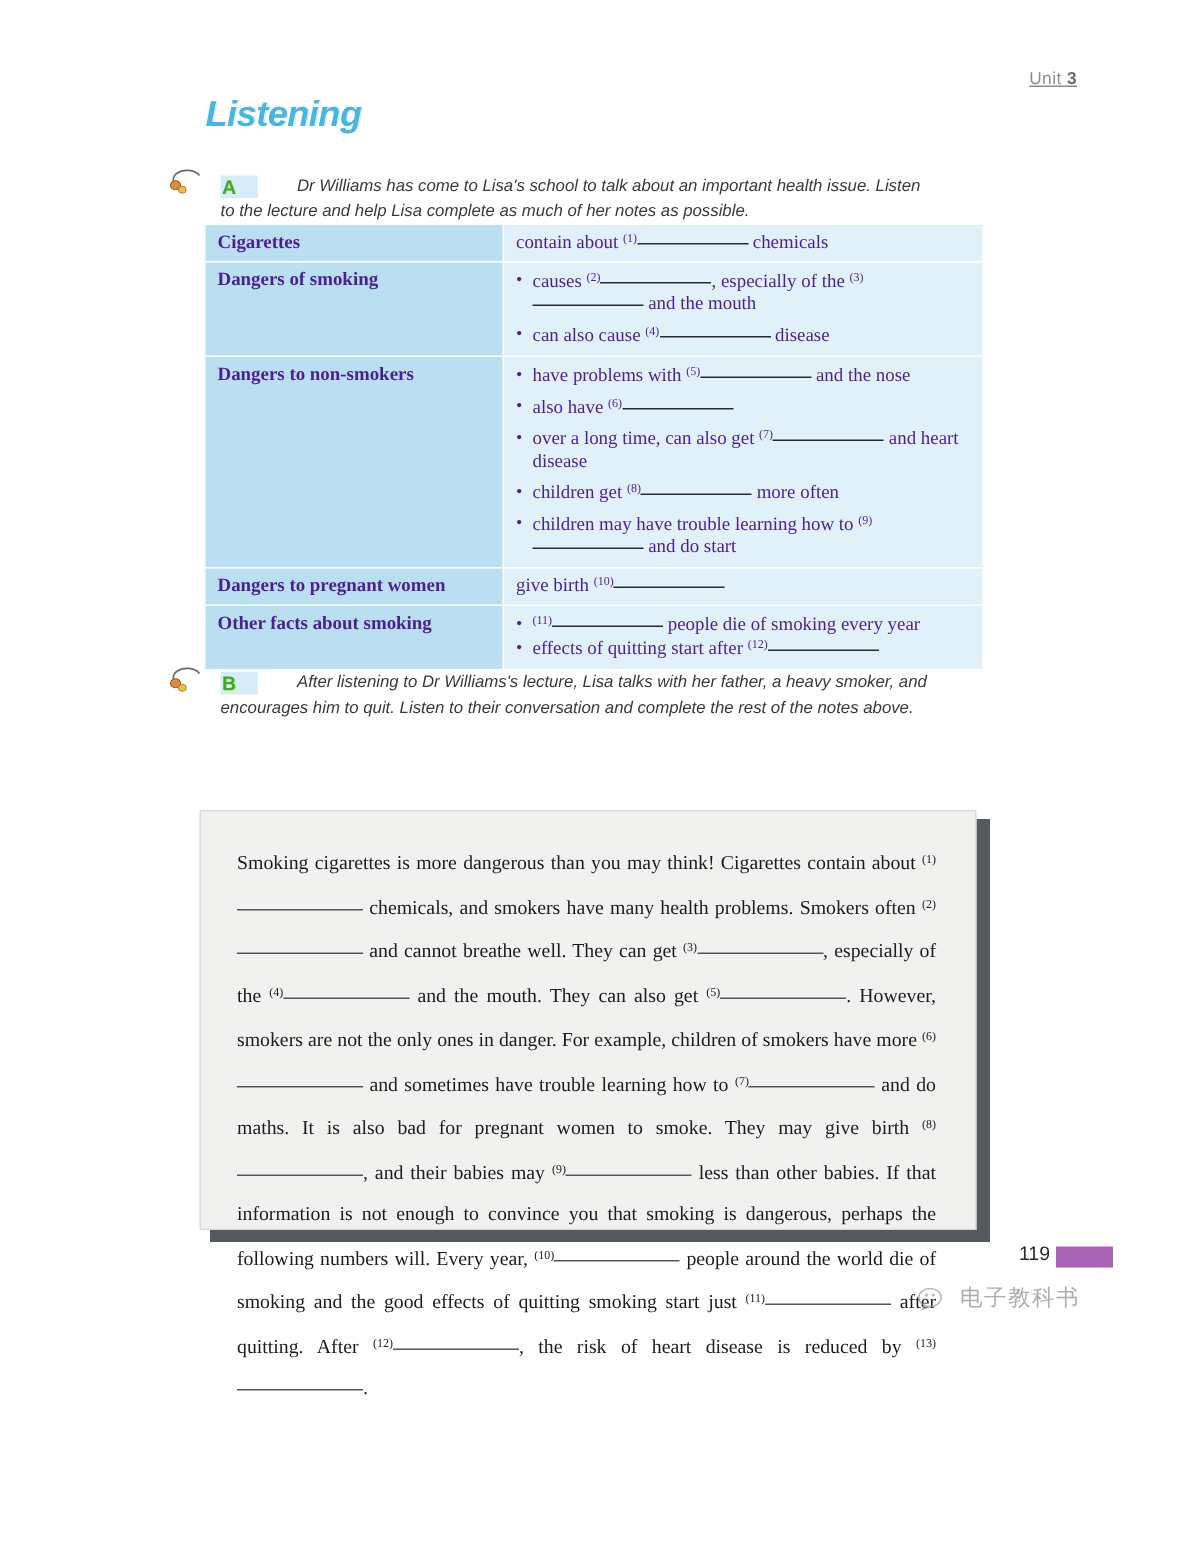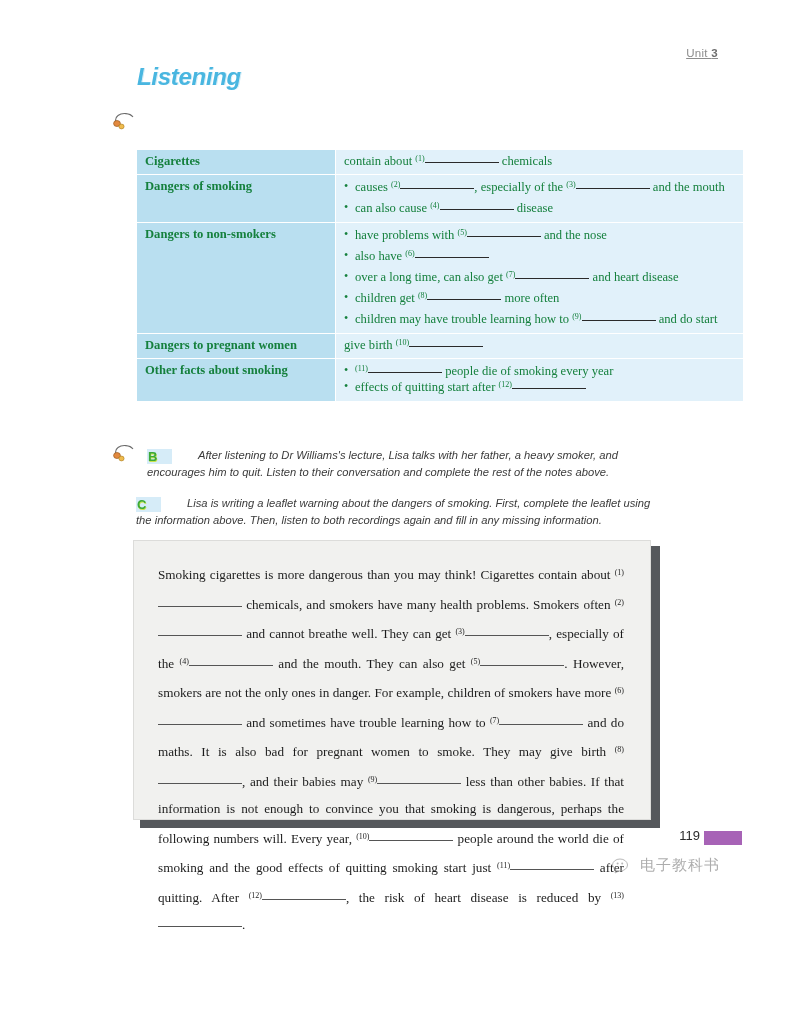--- a/index.html
+++ b/index.html
@@ -74,25 +74,25 @@
     position: absolute;
     width: 26px;
     height: 20px;
   }
 
   
   .notes-table {
     position: absolute;
     left: 137px;
     top: 150px;
-    width: 606px;
+    width: 518px;
     border-collapse: collapse;
     font-family: "Liberation Serif", serif;
     font-size: 12.6px;
-    color: #15803d;
+    color: #4c1d95;
   }
   .notes-table td {
     vertical-align: top;
     padding: 4px 8px 5px 8px;
     border-bottom: 1.5px solid #ffffff;
   }
   .notes-table td.k {
     width: 182px;
     background: #b9dff0;
     font-weight: bold;
@@ -192,20 +192,23 @@
     <span>Unit </span><b>3</b>
   </div>
 
   <div class="section-title">Listening</div>
 
   <svg class="headphone" style="left:113px; top:110px;" viewBox="0 0 26 20">
     <path d="M5 13 C2 13 1.5 8 5 5.5 C9 2.5 17 3 20 7" fill="none" stroke="#6b6b6b" stroke-width="1.1"></path>
     <ellipse cx="4" cy="13.5" rx="3.4" ry="3" fill="#e2893f" stroke="#9a5a1e" stroke-width="0.7"></ellipse>
     <ellipse cx="8.5" cy="16.5" rx="2.6" ry="2.4" fill="#efbb4d" stroke="#a8791c" stroke-width="0.6"></ellipse>
   </svg>
+  <div class="ex-head" style="left:147px; top:116px; width:468px;">
+    <span class="badge"><i>A</i></span><span>Dr Williams has come to Lisa's school to talk about an important health issue. Listen to the lecture and help Lisa complete as much of her notes as possible.</span>
+  </div>
 
   <table class="notes-table">
     <tbody>
       <tr>
         <td class="k">Cigarettes</td>
         <td class="v">
           <div><span>contain about </span><sup>(1)</sup><span class="blank b-md"></span><span> chemicals</span></div>
         </td>
       </tr>
 
@@ -247,23 +250,20 @@
 
   <svg class="headphone" style="left:113px; top:442px;" viewBox="0 0 26 20">
     <path d="M5 13 C2 13 1.5 8 5 5.5 C9 2.5 17 3 20 7" fill="none" stroke="#6b6b6b" stroke-width="1.1"></path>
     <ellipse cx="4" cy="13.5" rx="3.4" ry="3" fill="#e2893f" stroke="#9a5a1e" stroke-width="0.7"></ellipse>
     <ellipse cx="8.5" cy="16.5" rx="2.6" ry="2.4" fill="#efbb4d" stroke="#a8791c" stroke-width="0.6"></ellipse>
   </svg>
   <div class="ex-head" style="left:147px; top:447px; width:492px;">
     <span class="badge"><i>B</i></span><span>After listening to Dr Williams's lecture, Lisa talks with her father, a heavy smoker, and encourages him to quit. Listen to their conversation and complete the rest of the notes above.</span>
   </div>
 
-  <div class="ex-head" style="left:136px; top:495px; width:520px;">
-    <span class="badge"><i>C</i></span><span>Lisa is writing a leaflet warning about the dangers of smoking. First, complete the leaflet using the information above. Then, listen to both recordings again and fill in any missing information.</span>
-  </div>
 
   <div class="leaflet-wrap">
     <div class="leaflet-shadow"></div>
     <div class="leaflet">
       <p id="leaflet-text"><span>Smoking cigarettes is more dangerous than you may think! Cigarettes contain about </span><sup>(1)</sup><span class="blank b-lf"></span><span> chemicals, and smokers have many health problems. Smokers often </span><sup>(2)</sup><span class="blank b-lf"></span><span> and cannot breathe well. They can get </span><sup>(3)</sup><span class="blank b-lf"></span><span>, especially of the </span><sup>(4)</sup><span class="blank b-lf"></span><span> and the mouth. They can also get </span><sup>(5)</sup><span class="blank b-lf"></span><span>. However, smokers are not the only ones in danger. For example, children of smokers have more </span><sup>(6)</sup><span class="blank b-lf"></span><span> and sometimes have trouble learning how to </span><sup>(7)</sup><span class="blank b-lf"></span><span> and do maths. It is also bad for pregnant women to smoke. They may give birth </span><sup>(8)</sup><span class="blank b-lf"></span><span>, and their babies may </span><sup>(9)</sup><span class="blank b-lf"></span><span> less than other babies. If that information is not enough to convince you that smoking is dangerous, perhaps the following numbers will. Every year, </span><sup>(10)</sup><span class="blank b-lf"></span><span> people around the world die of smoking and the good effects of quitting smoking start just </span><sup>(11)</sup><span class="blank b-lf"></span><span> after quitting. After </span><sup>(12)</sup><span class="blank b-lf"></span><span>, the risk of heart disease is reduced by </span><sup>(13)</sup><span class="blank b-lf"></span><span>.</span></p>
     </div>
   </div>
 
   <div class="page-num">119</div>
   <div class="page-bar"></div>

